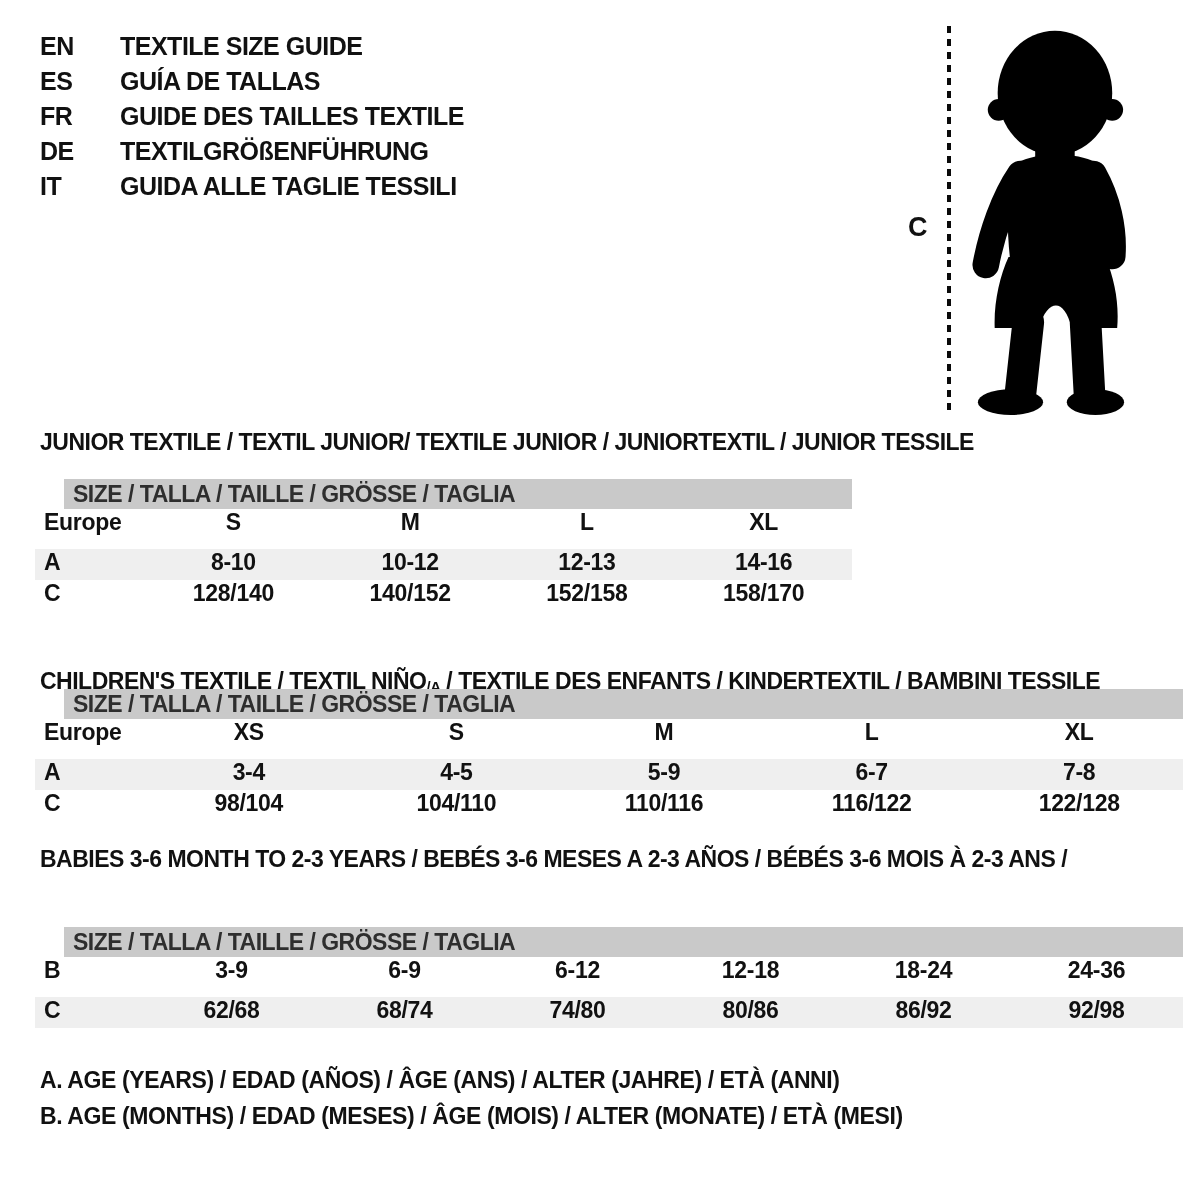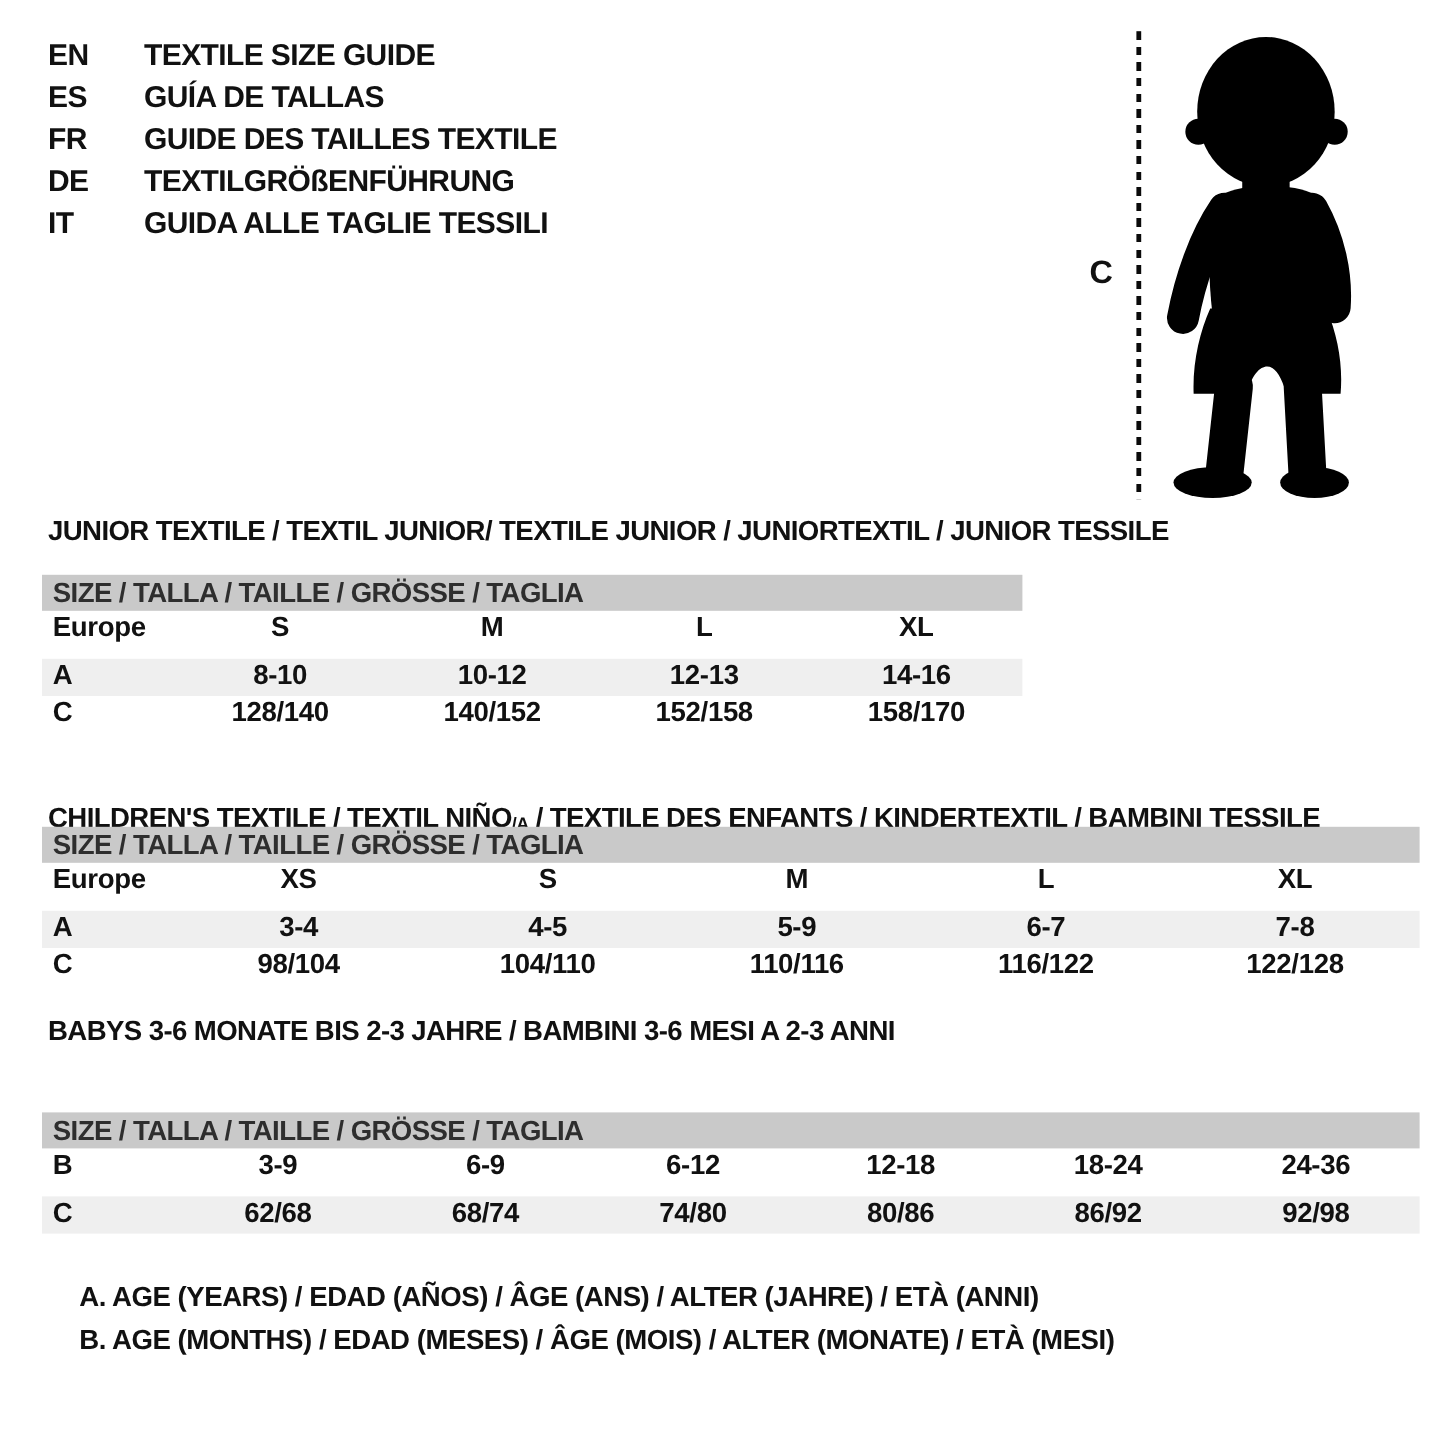--- a/index.html
+++ b/index.html
@@ -35,31 +35,31 @@
 
   
   .table { left:35px; }
   #junior-table   { top:479px; width:817px; }
   #children-table { top:689px; width:1148px; }
   #babies-table   { top:927px; width:1148px; }
 
   .size-bar { height:30px; background:var(--bar-bg,#c9c9c9);
               display:flex; align-items:center; padding-left:9px;
               font-size:23px; font-weight:bold; letter-spacing:-0.5px; color:#2e2e2e;
-              white-space:nowrap; }
+              white-space:nowrap;margin-left:29px; }
   .trow { display:flex; font-size:23px; font-weight:600; letter-spacing:-0.3px; }
   .trow.h40 { height:40px; }
   .trow.h31 { height:31px; }
   .trow.h35 { height:35px; }
   .trow.striped { background:var(--stripe-bg,#efefef); }
   .cell { flex:1; text-align:center; }
   .cell.label { flex:0 0 110px; text-align:left; padding-left:9px; }
 
   
-  .legend { left:40px; top:1062px;margin-left:26px; }
+  .legend { left:40px; top:1062px; }
   .legend-line { height:36px; display:flex; align-items:center;
                  font-size:23px; font-weight:bold; letter-spacing:-0.4px; white-space:nowrap; }
 </style>
 </head>
 <body>
 
 <div class="abs lang-block">
   <div class="lang-row">
     <span class="lang-code">EN</span>
     <span class="lang-title">TEXTILE SIZE GUIDE</span>
@@ -152,21 +152,21 @@
     <div class="cell label">C</div>
     <div class="cell">98/104</div>
     <div class="cell">104/110</div>
     <div class="cell">110/116</div>
     <div class="cell">116/122</div>
     <div class="cell">122/128</div>
   </div>
 </div>
 
 <div id="babies-heading" class="abs section-heading">
-  <div>BABYS 3-6 MONATE BIS 2-3 JAHRE / BAMBINI 3-6 MESI A 2-3 ANNI</div>
+  <div>BABIES 3-6 MONTH TO 2-3 YEARS / BEBÉS 3-6 MESES A 2-3 AÑOS / BÉBÉS 3-6 MOIS À 2-3 ANS /</div>
 </div>
 <div id="babies-table" class="abs table">
   <div class="size-bar">SIZE / TALLA / TAILLE / GRÖSSE / TAGLIA</div>
   <div class="trow h40">
     <div class="cell label">B</div>
     <div class="cell">3-9</div>
     <div class="cell">6-9</div>
     <div class="cell">6-12</div>
     <div class="cell">12-18</div>
     <div class="cell">18-24</div>

